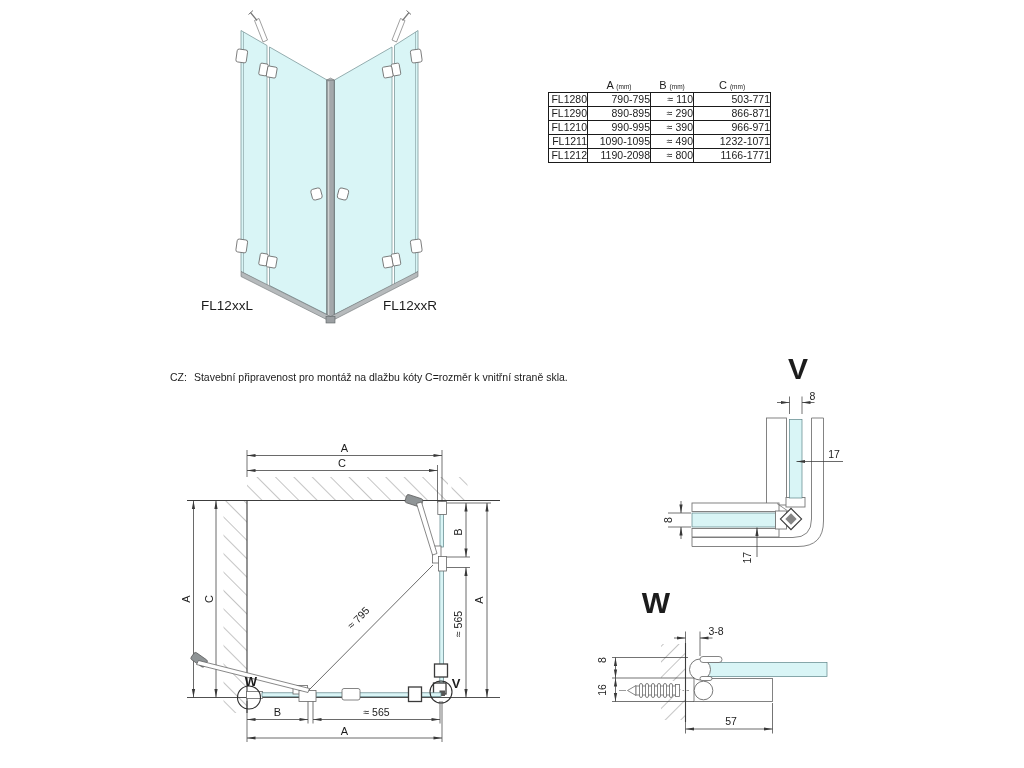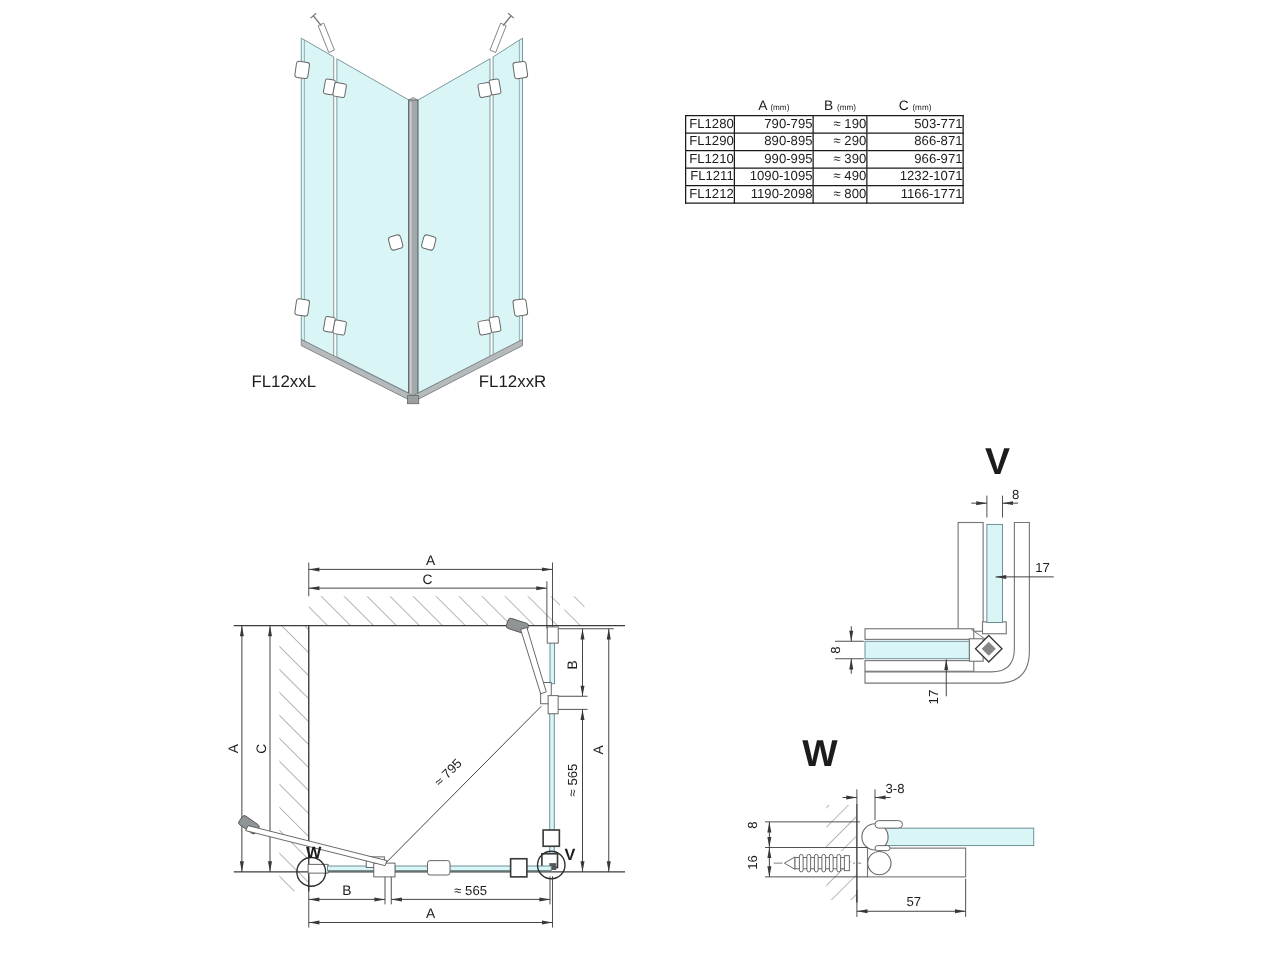--- a/index.html
+++ b/index.html
@@ -119,21 +119,21 @@
         <th></th>
         <th><span>A</span> <span class="unit">(mm)</span></th>
         <th><span>B</span> <span class="unit">(mm)</span></th>
         <th><span>C</span> <span class="unit">(mm)</span></th>
       </tr>
     </thead>
     <tbody>
       <tr>
         <td>FL1280</td>
         <td>790-795</td>
-        <td>≈ 190</td>
+        <td>≈ 110</td>
         <td>503-771</td>
       </tr>
       <tr>
         <td>FL1290</td>
         <td>890-895</td>
         <td>≈ 290</td>
         <td>866-871</td>
       </tr>
       <tr>
         <td>FL1210</td>
@@ -149,20 +149,24 @@
       </tr>
       <tr>
         <td>FL1212</td>
         <td>1190-2098</td>
         <td>≈ 800</td>
         <td>1166-1771</td>
       </tr>
     </tbody>
   </table>
 
+  <div class="note abs" style="left:170px;top:371px">
+    <span>CZ:</span>
+    <span>Stavební připravenost pro montáž na dlažbu kóty C=rozměr k vnitřní straně skla.</span>
+  </div>
 
   <svg class="abs" style="left:180px;top:435px" width="330" height="330" viewBox="180 435 330 330">
     <defs>
       <pattern id="hatchB" patternUnits="userSpaceOnUse" width="13" height="13" patternTransform="rotate(-45)">
         <line x1="0" y1="0" x2="0" y2="13" stroke="#6f6f6f" stroke-width="0.8"></line>
       </pattern>
       <marker id="pE" markerUnits="userSpaceOnUse" markerWidth="9" markerHeight="6" refX="8.7" refY="3" orient="auto">
         <path d="M0.2,1.4 L8.7,3 L0.2,4.6 Z" fill="#383838"></path>
       </marker>
       <marker id="pS" markerUnits="userSpaceOnUse" markerWidth="9" markerHeight="6" refX="8.7" refY="3" orient="auto-start-reverse">

